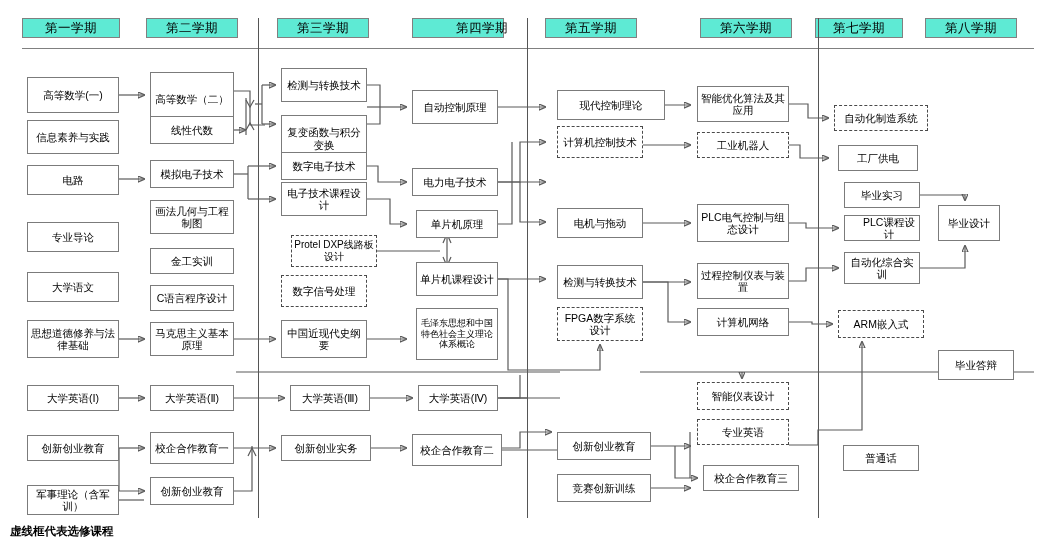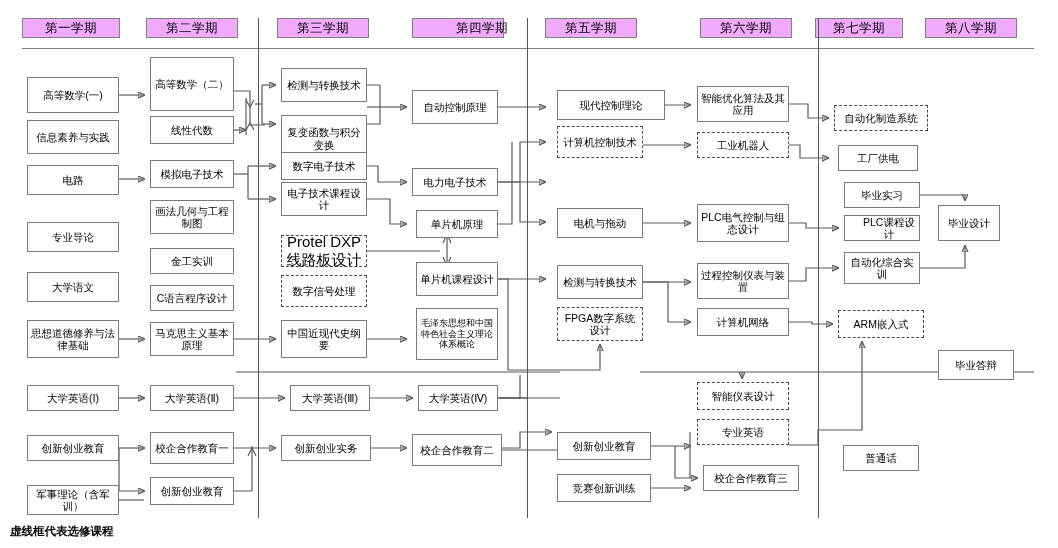--- a/index.html
+++ b/index.html
@@ -2,21 +2,21 @@
 <html><head>
 <meta charset="utf-8">
 <style>
   html,body{margin:0;padding:0;background:#fff;}
   body{font-family:"Liberation Sans","DejaVu Sans",sans-serif;}
   #canvas{position:relative;width:1058px;height:548px;background:#fff;overflow:hidden;}
 
   
   .hdr{
     position:absolute;box-sizing:border-box;
-    border:1px solid #808080;background:#f0abfc;
+    border:1px solid #808080;background:#5eead4;
     display:flex;align-items:center;justify-content:center;
     font-size:12.5px;color:#000;letter-spacing:.5px;white-space:nowrap;
   }
 
   
   .hrule{position:absolute;height:1px;background:#808080;}
   .vrule{position:absolute;width:1px;background:#555;}
 
   
   .box{
@@ -171,35 +171,35 @@
   <div id="boxes">
       <div class="box" style="left: 27px; top: 77px; width: 92px; height: 36px;">高等数学(一)</div>
       <div class="box" style="left: 27px; top: 120px; width: 92px; height: 34px;">信息素养与实践</div>
       <div class="box" style="left: 27px; top: 165px; width: 92px; height: 30px;">电路</div>
       <div class="box" style="left: 27px; top: 222px; width: 92px; height: 30px;">专业导论</div>
       <div class="box" style="left: 27px; top: 272px; width: 92px; height: 30px;">大学语文</div>
       <div class="box" style="left: 27px; top: 320px; width: 92px; height: 38px;">思想道德修养与法律基础</div>
       <div class="box" style="left: 27px; top: 385px; width: 92px; height: 26px;">大学英语(Ⅰ)</div>
       <div class="box" style="left: 27px; top: 435px; width: 92px; height: 26px;">创新创业教育</div>
       <div class="box" style="left: 27px; top: 485px; width: 92px; height: 30px;">军事理论（含军训）</div>
-      <div class="box" style="left: 150px; top: 57px; width: 84px; height: 54px;">高等数学（二）</div>
+      <div class="box" style="left: 150px; top: 72px; width: 84px; height: 54px;">高等数学（二）</div>
       <div class="box" style="left: 150px; top: 116px; width: 84px; height: 28px;">线性代数</div>
       <div class="box" style="left: 150px; top: 160px; width: 84px; height: 28px;">模拟电子技术</div>
       <div class="box" style="left: 150px; top: 200px; width: 84px; height: 34px;">画法几何与工程制图</div>
       <div class="box" style="left: 150px; top: 248px; width: 84px; height: 26px;">金工实训</div>
       <div class="box" style="left: 150px; top: 285px; width: 84px; height: 26px;">C语言程序设计</div>
       <div class="box" style="left: 150px; top: 322px; width: 84px; height: 34px;">马克思主义基本原理</div>
       <div class="box" style="left: 150px; top: 385px; width: 84px; height: 26px;">大学英语(Ⅱ)</div>
       <div class="box" style="left: 150px; top: 432px; width: 84px; height: 32px;">校企合作教育一</div>
       <div class="box" style="left: 150px; top: 477px; width: 84px; height: 28px;">创新创业教育</div>
       <div class="box" style="left: 281px; top: 68px; width: 86px; height: 34px;">检测与转换技术</div>
       <div class="box" style="left: 281px; top: 107px; width: 86px; height: 47px; margin-top: 8px;">复变函数与积分变换</div>
       <div class="box" style="left: 281px; top: 152px; width: 86px; height: 28px;">数字电子技术</div>
       <div class="box" style="left: 281px; top: 182px; width: 86px; height: 34px;">电子技术课程设计</div>
-      <div class="box dashed" style="left: 281px; top: 235px; width: 86px; height: 32px; font-size: 15px;">Protel DXP线路板设计</div>
+      <div class="box dashed" style="left: 291px; top: 235px; width: 86px; height: 32px; font-size: 10px;">Protel DXP线路板设计</div>
       <div class="box dashed" style="left: 281px; top: 275px; width: 86px; height: 32px;">数字信号处理</div>
       <div class="box" style="left: 281px; top: 320px; width: 86px; height: 38px;">中国近现代史纲要</div>
       <div class="box" style="left: 290px; top: 385px; width: 80px; height: 26px;">大学英语(Ⅲ)</div>
       <div class="box" style="left: 281px; top: 435px; width: 90px; height: 26px;">创新创业实务</div>
       <div class="box" style="left: 412px; top: 90px; width: 86px; height: 34px;">自动控制原理</div>
       <div class="box" style="left: 412px; top: 168px; width: 86px; height: 28px;">电力电子技术</div>
       <div class="box" style="left: 416px; top: 210px; width: 82px; height: 28px;">单片机原理</div>
       <div class="box" style="left: 416px; top: 262px; width: 82px; height: 34px;">单片机课程设计</div>
       <div class="box" style="left: 416px; top: 308px; width: 82px; height: 52px; font-size: 9px;">毛泽东思想和中国特色社会主义理论体系概论</div>
       <div class="box" style="left: 418px; top: 385px; width: 80px; height: 26px;">大学英语(Ⅳ)</div>

